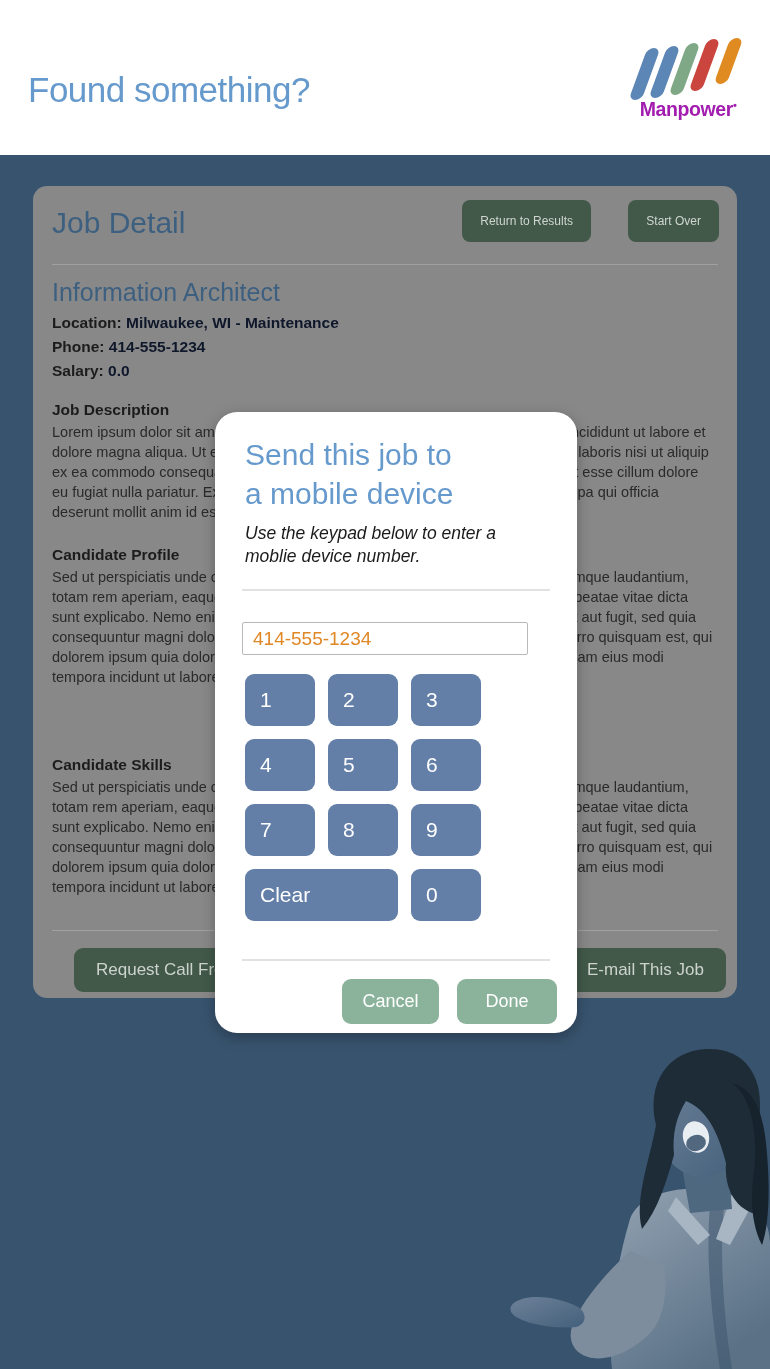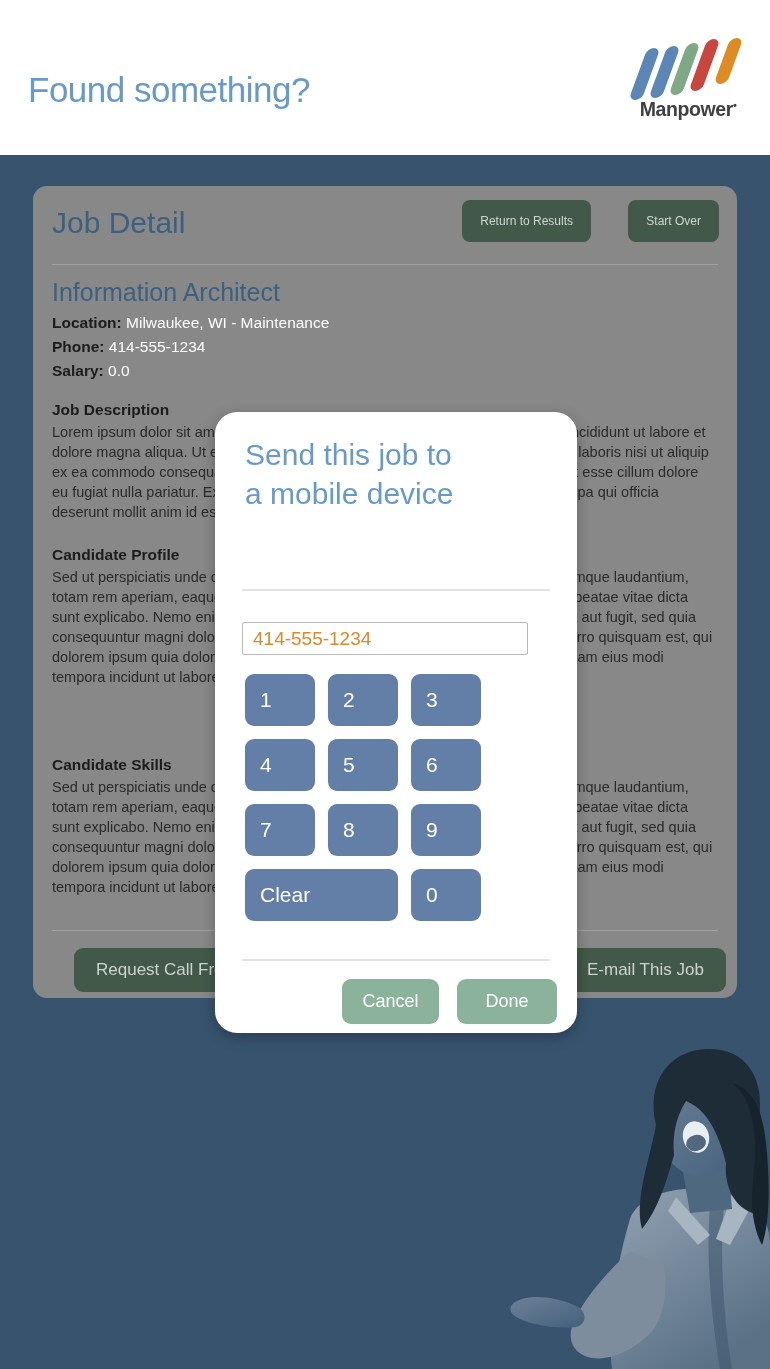--- a/index.html
+++ b/index.html
@@ -58,21 +58,21 @@
     transform: skewX(-20deg);
     top: 0;
   }
   #brand-name {
     position: absolute;
     left: 0; top: 60px;
     width: 120px;
     text-align: center;
     font-size: 19.5px;
     font-weight: bold;
-    color: #404040;
+    color: #a21caf;
     letter-spacing: -0.4px;
   }
   #brand-name sup { font-size: 11px; vertical-align: super; }
 
   
   #page-bg {
     position: absolute;
     top: 155px; left: 0;
     width: 770px;
     height: 1214px;
@@ -146,21 +146,21 @@
   }
 
   .meta-line {
     position: absolute;
     left: 19px;
     font-size: 15.5px;
     color: #1c1c1c;
     font-weight: bold;
     white-space: nowrap;
   }
-  .meta-line .val { color: #ffffff; font-weight: normal; }
+  .meta-line .val { color: #0f172a; font-weight: bold; }
   #meta-location { top: 128px; }
   #meta-phone { top: 152px; }
   #meta-salary { top: 176px; }
 
   .section {
     position: absolute;
     left: 19px;
     width: 666px;
   }
   .section h3 {
@@ -404,20 +404,21 @@
       <button class="action-btn" id="btn-email-job">E-mail This Job</button>
     </div>
   </div>
 
   <div id="modal">
     <div id="modal-title">
       <span>Send this job to</span><br>
       <span>a mobile device</span>
     </div>
 
+    <div id="modal-subtitle">Use the keypad below to enter a moblie device number.</div>
 
     <div class="modal-rule" id="modal-rule-top"></div>
 
     <input id="phone-input" type="text" value="414-555-1234" style="">
 
     <div id="keypad">
       <div class="key-row">
         <button class="key">1</button>
         <button class="key">2</button>
         <button class="key">3</button>

